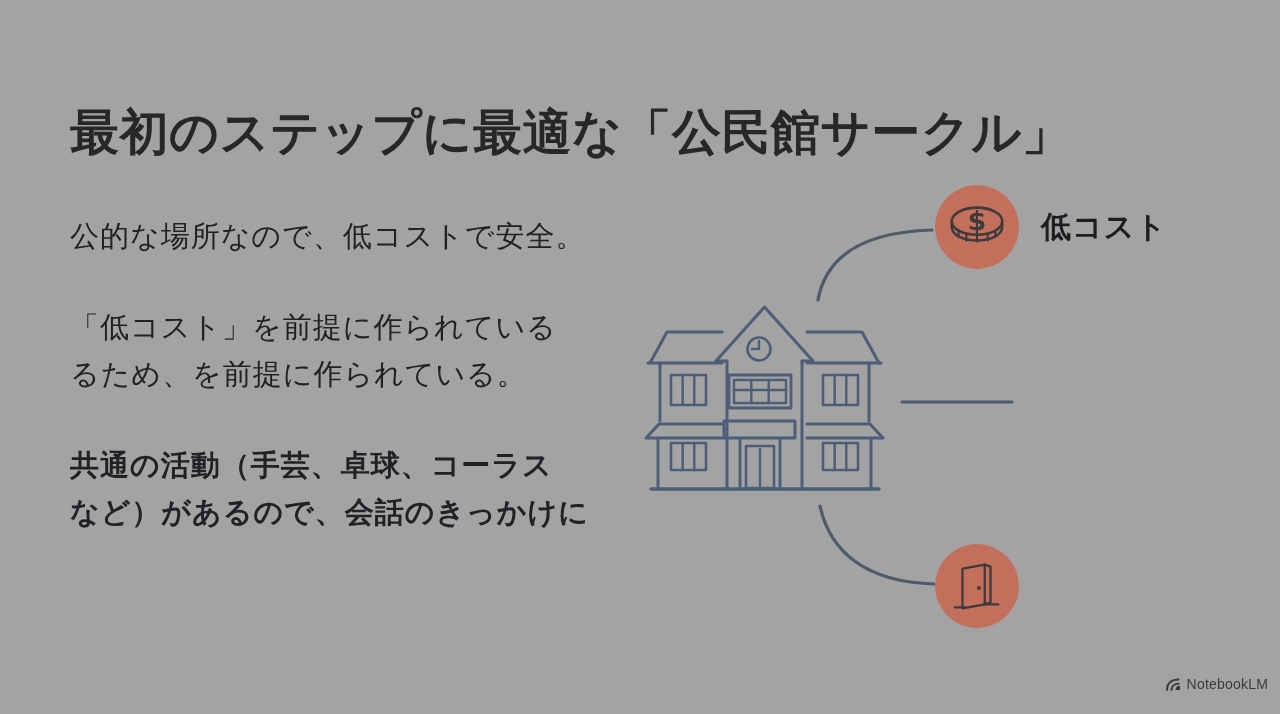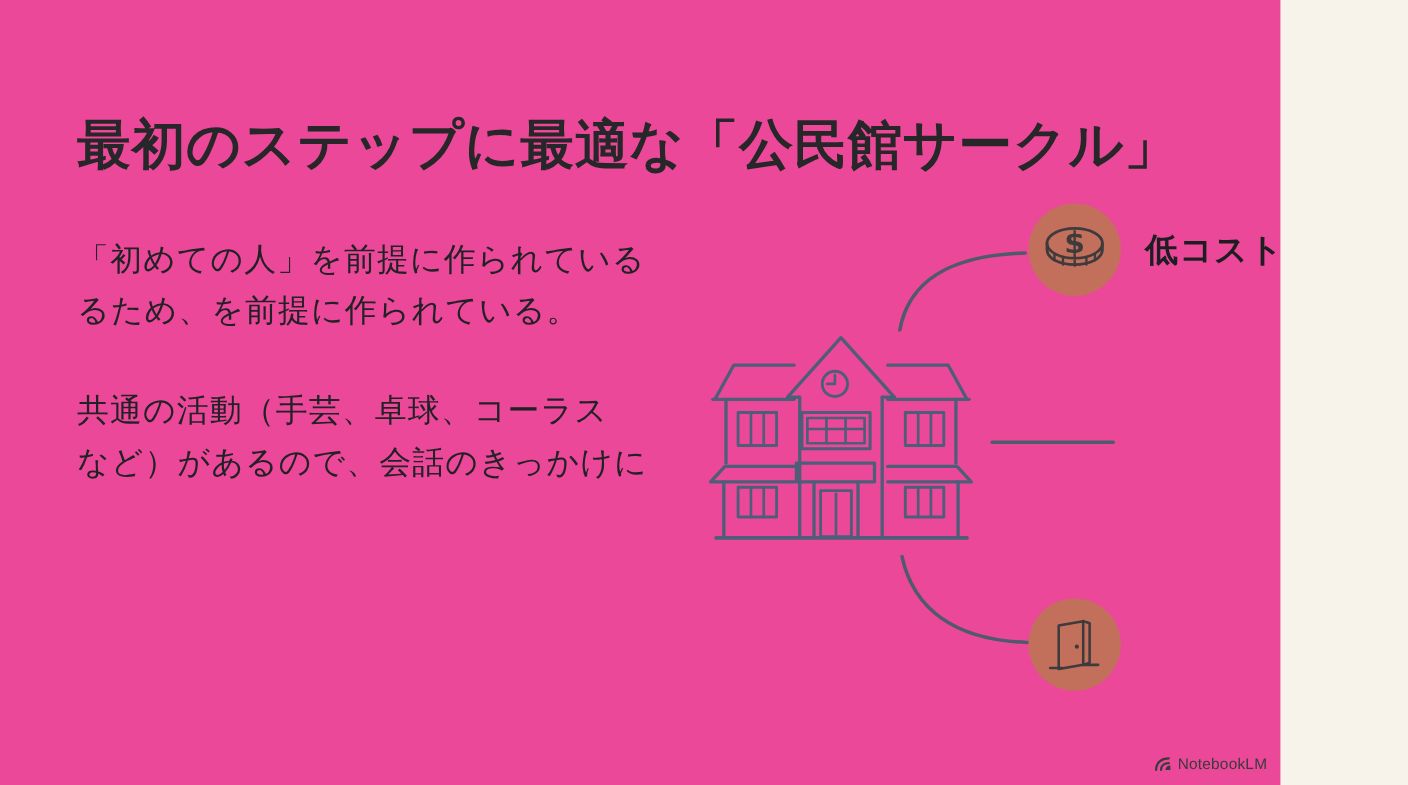--- a/index.html
+++ b/index.html
@@ -2,35 +2,35 @@
 <html><head>
 <meta charset="utf-8">
 <style>
   html,body{margin:0;padding:0;}
   body{
     width:1280px;height:714px;overflow:hidden;
     font-family:"Liberation Sans","DejaVu Sans",sans-serif;
     background:#f7f3ea;
   }
   .slide{
-    position:relative;width:1164px;height:714px;
-    background:#ec4899;
+    position:relative;width:1280px;height:714px;
+    background:#a3a3a3;
   }
   .title{
     position:absolute;left:70px;top:64px;
     font-size:49px;line-height:1.45;font-weight:700;
     color:#27272a;letter-spacing:0.5px;white-space:nowrap;
   }
   .body-text{
     position:absolute;left:70px;top:213px;width:560px;
     font-size:29px;line-height:47px;letter-spacing:1px;
     color:#222226;font-weight:400;
   }
   .body-text p{margin:0 0 44px 0;}
-  .body-text p:last-child{margin-bottom:0;}
+  .body-text p:last-child{margin-bottom:0;font-weight:bold;}
   .line{display:block;white-space:nowrap;}
 
   .diagram-svg{
     position:absolute;left:0;top:0;width:1280px;height:714px;
     pointer-events:none;
   }
 
   .node{position:absolute;display:flex;align-items:center;}
   .node-circle{
     border-radius:50%;flex:0 0 auto;
@@ -43,37 +43,40 @@
     letter-spacing:1px;white-space:nowrap;
   }
   #node-cost{left:935px;top:185px;}
   #node-cost .node-circle{width:84px;height:84px;margin-right:22px;}
   #node-safe{left:1014px;top:362px;}
   #node-safe .node-circle{width:80px;height:80px;margin-right:20px;}
   #node-beginner{left:935px;top:544px;}
   #node-beginner .node-circle{width:84px;height:84px;margin-right:18px;}
 
   .footer{
-    position:absolute;right:12px;bottom:12px;
+    position:absolute;right:12px;bottom:22px;
     display:flex;align-items:center;gap:5px;
   }
   .footer-text{
     font-size:14px;font-weight:500;color:#3a3a3c;letter-spacing:0.2px;
   }
 </style>
 </head>
 <body>
 
 <div class="slide">
 
   <h1 class="title">最初のステップに最適な「公民館サークル」</h1>
 
   <div class="body-text">
     <p>
-      <span class="line">「初めての人」を前提に作られている</span>
+      <span class="line">公的な場所なので、低コストで安全。</span>
+    </p>
+    <p>
+      <span class="line">「低コスト」を前提に作られている</span>
       <span class="line">るため、を前提に作られている。</span>
     </p>
     <p>
       <span class="line">共通の活動（手芸、卓球、コーラス</span>
       <span class="line">など）があるので、会話のきっかけに</span>
     </p>
   </div>
 
   <svg class="diagram-svg" viewBox="0 0 1280 714">
     <g stroke="#4f5a6b" stroke-width="3.2" fill="none" stroke-linecap="round">

